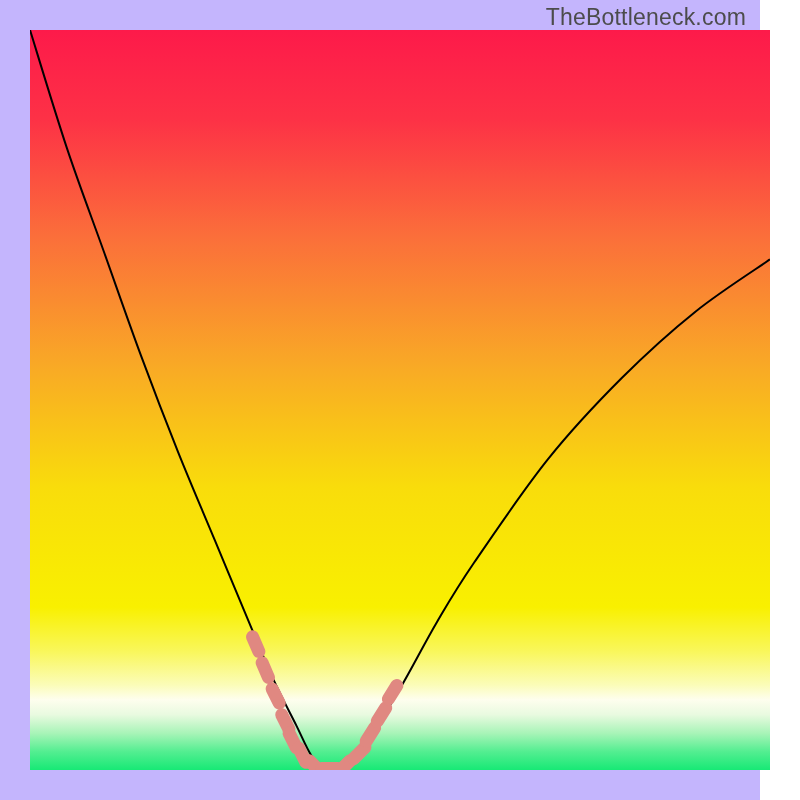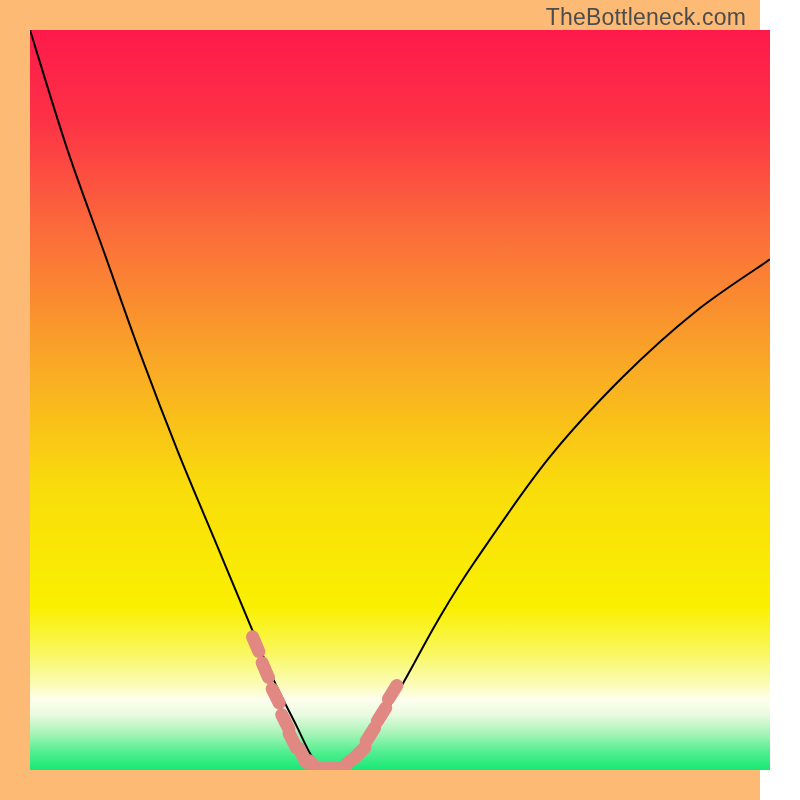--- a/index.html
+++ b/index.html
@@ -1,16 +1,16 @@
 <!DOCTYPE html>
 <html><head>
 <meta charset="utf-8">
 <style>
   html,body{margin:0;padding:0;width:800px;height:800px;overflow:hidden;font-family:Arial,Helvetica,sans-serif}
-  .frame{width:760px;height:800px;background:#fdba74;position:relative}
+  .frame{width:760px;height:800px;background:#c4b5fd;position:relative}
   .plot{position:absolute;left:30px;top:30px;width:740px;height:740px;overflow:hidden}
   .watermark{position:absolute;top:4px;right:14px;color:#4c4c4c;font-size:23px;font-weight:400;letter-spacing:.2px}
 </style>
 </head>
 <body>
 <div class="frame">
 
   <div class="plot">
     <svg width="740" height="740" viewBox="0 0 740 740" preserveAspectRatio="none">
       <defs>

